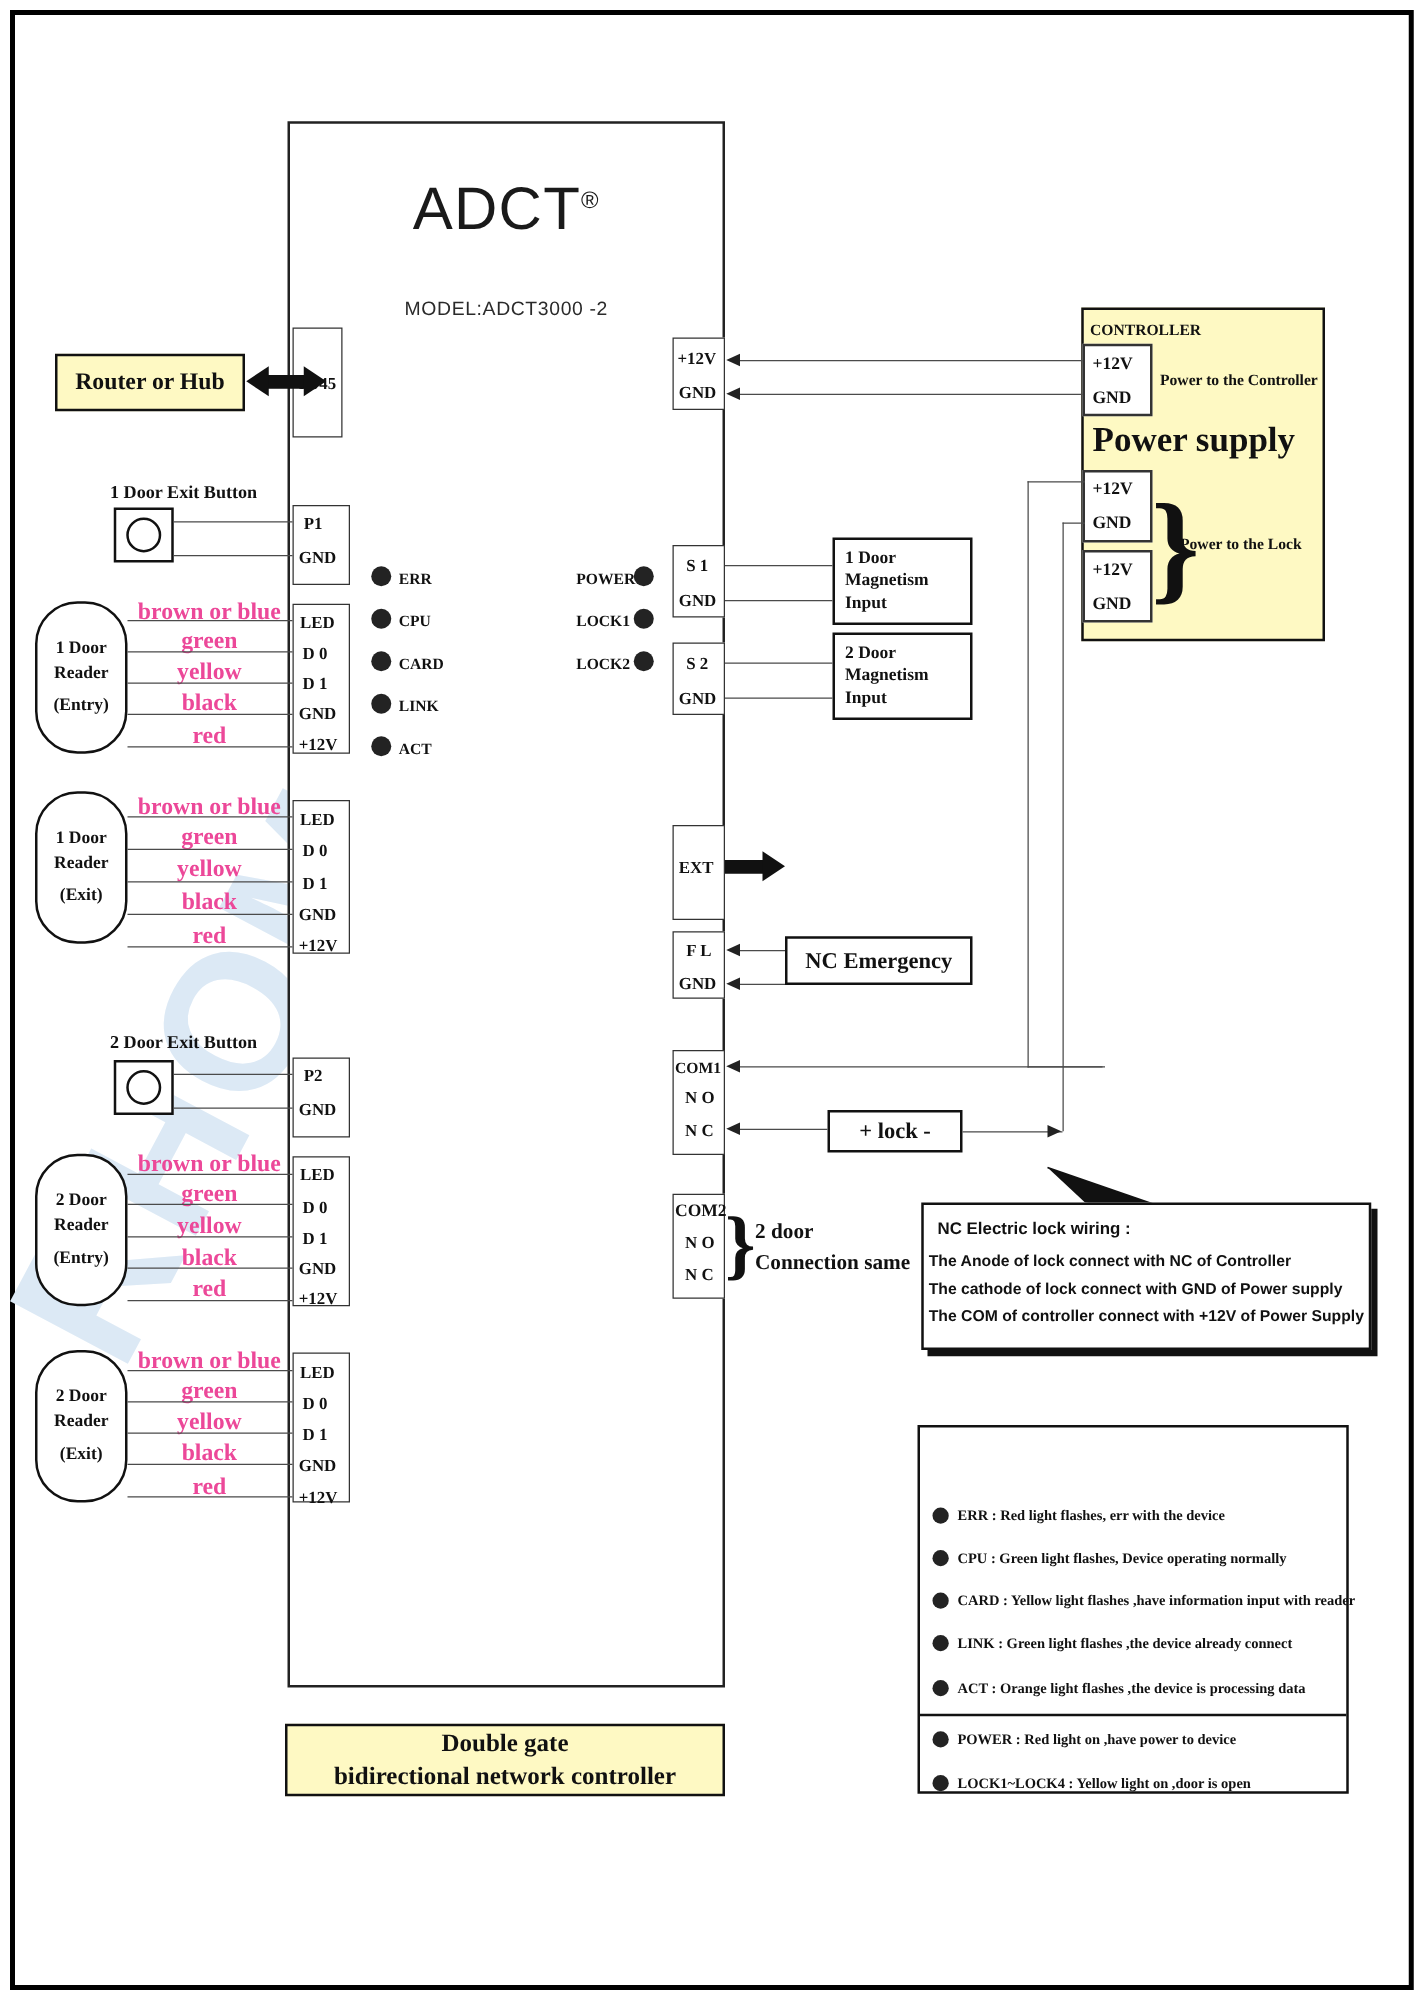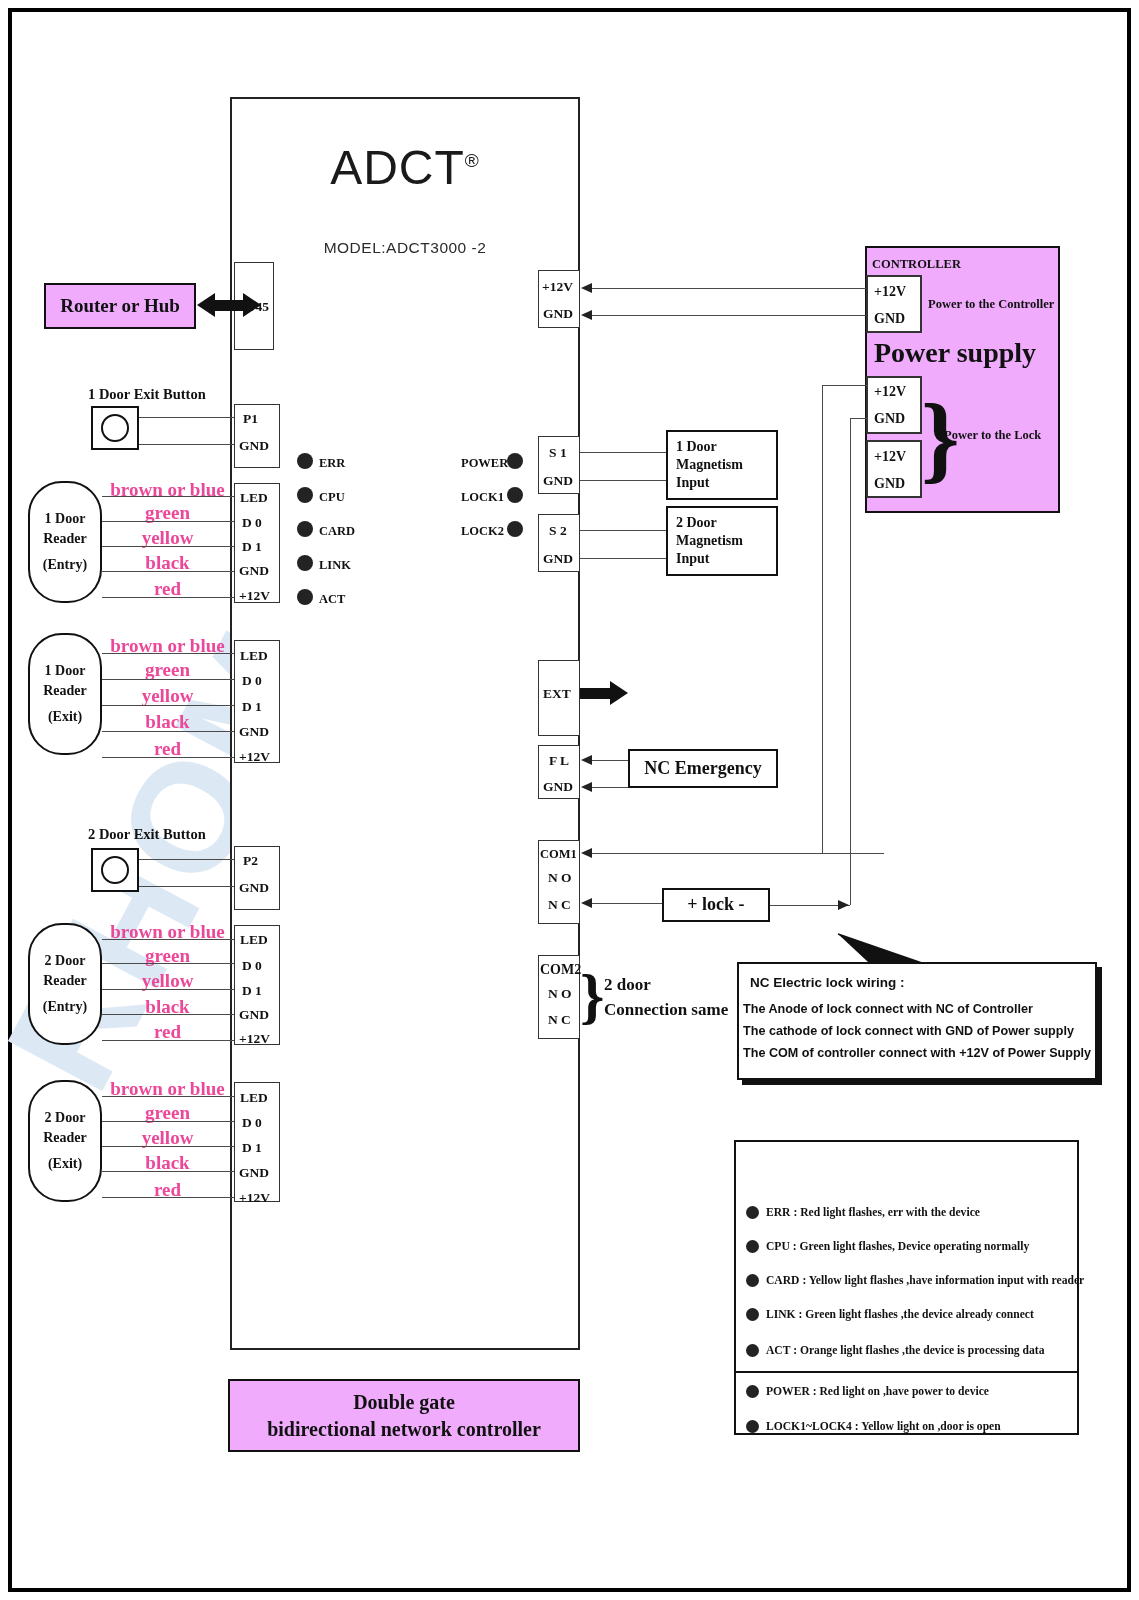--- a/index.html
+++ b/index.html
@@ -9,21 +9,21 @@
   
   .outer-frame{position:absolute;left:8px;top:8px;width:1123px;height:1584px;border:4px solid #000;box-sizing:border-box;}
 
   
   .watermark{position:absolute;left:60px;top:560px;width:700px;height:620px;
       font-family:"Liberation Sans",sans-serif;font-weight:bold;font-size:155px;
       color:#dce9f5;letter-spacing:4px;transform:rotate(-62deg);transform-origin:center center;
       white-space:nowrap;user-select:none;}
 
   
-  .box{position:absolute;box-sizing:border-box;background:#f0abfc;}
+  .box{position:absolute;box-sizing:border-box;background:#fef9c3;}
   .bk{border:2px solid #111;}
 
   .ctr{display:flex;align-items:center;justify-content:center;text-align:center;}
 
   
   #main-board{left:230px;top:97px;width:350px;height:1253px;border:2px solid #222;background:#fff;}
 
   .brand{position:absolute;left:230px;top:140px;width:350px;text-align:center;
      font-family:"Liberation Sans",sans-serif;font-size:48px;letter-spacing:1px;color:#1a1a1a;}
   .brand sup{font-size:19px;vertical-align:super;}
@@ -84,21 +84,21 @@
   #led-box{left:734px;top:1140px;width:345px;height:295px;border:2.6px solid #111;background:#fff;}
   #led-box-hdr{position:absolute;left:734px;top:1140px;width:345px;height:50px;
      border-bottom:2.6px solid #111;box-sizing:border-box;display:flex;align-items:center;justify-content:center;
      font-family:"Liberation Sans",sans-serif;font-weight:bold;font-size:18px;color:#111;}
   .ledrow{position:absolute;left:746px;display:flex;align-items:center;gap:7px;
      font-weight:bold;font-size:11.6px;color:#111;white-space:nowrap;}
   .ledrow .dot{width:13px;height:13px;border-radius:50%;background:#232323;flex:0 0 auto;}
   .ledsep{position:absolute;left:736px;width:341px;height:0;border-top:2.4px solid #111;}
 
   
-  #caption{left:228px;top:1379px;width:352px;height:73px;border:2.4px solid #111;
+  #caption{left:228px;top:1379px;width:352px;height:58px;border:2.4px solid #111;
      display:flex;flex-direction:column;align-items:center;justify-content:center;
      font-weight:bold;font-size:20px;color:#111;line-height:1.32;}
 
   #router{left:44px;top:283px;width:152px;height:46px;border:2.2px solid #111;}
   #router span{font-weight:bold;font-size:19px;color:#111;}
 
   .brace{position:absolute;font-size:44px;font-weight:bold;color:#111;
       font-family:"Liberation Serif",serif;line-height:1;}
 </style>
 </head>

